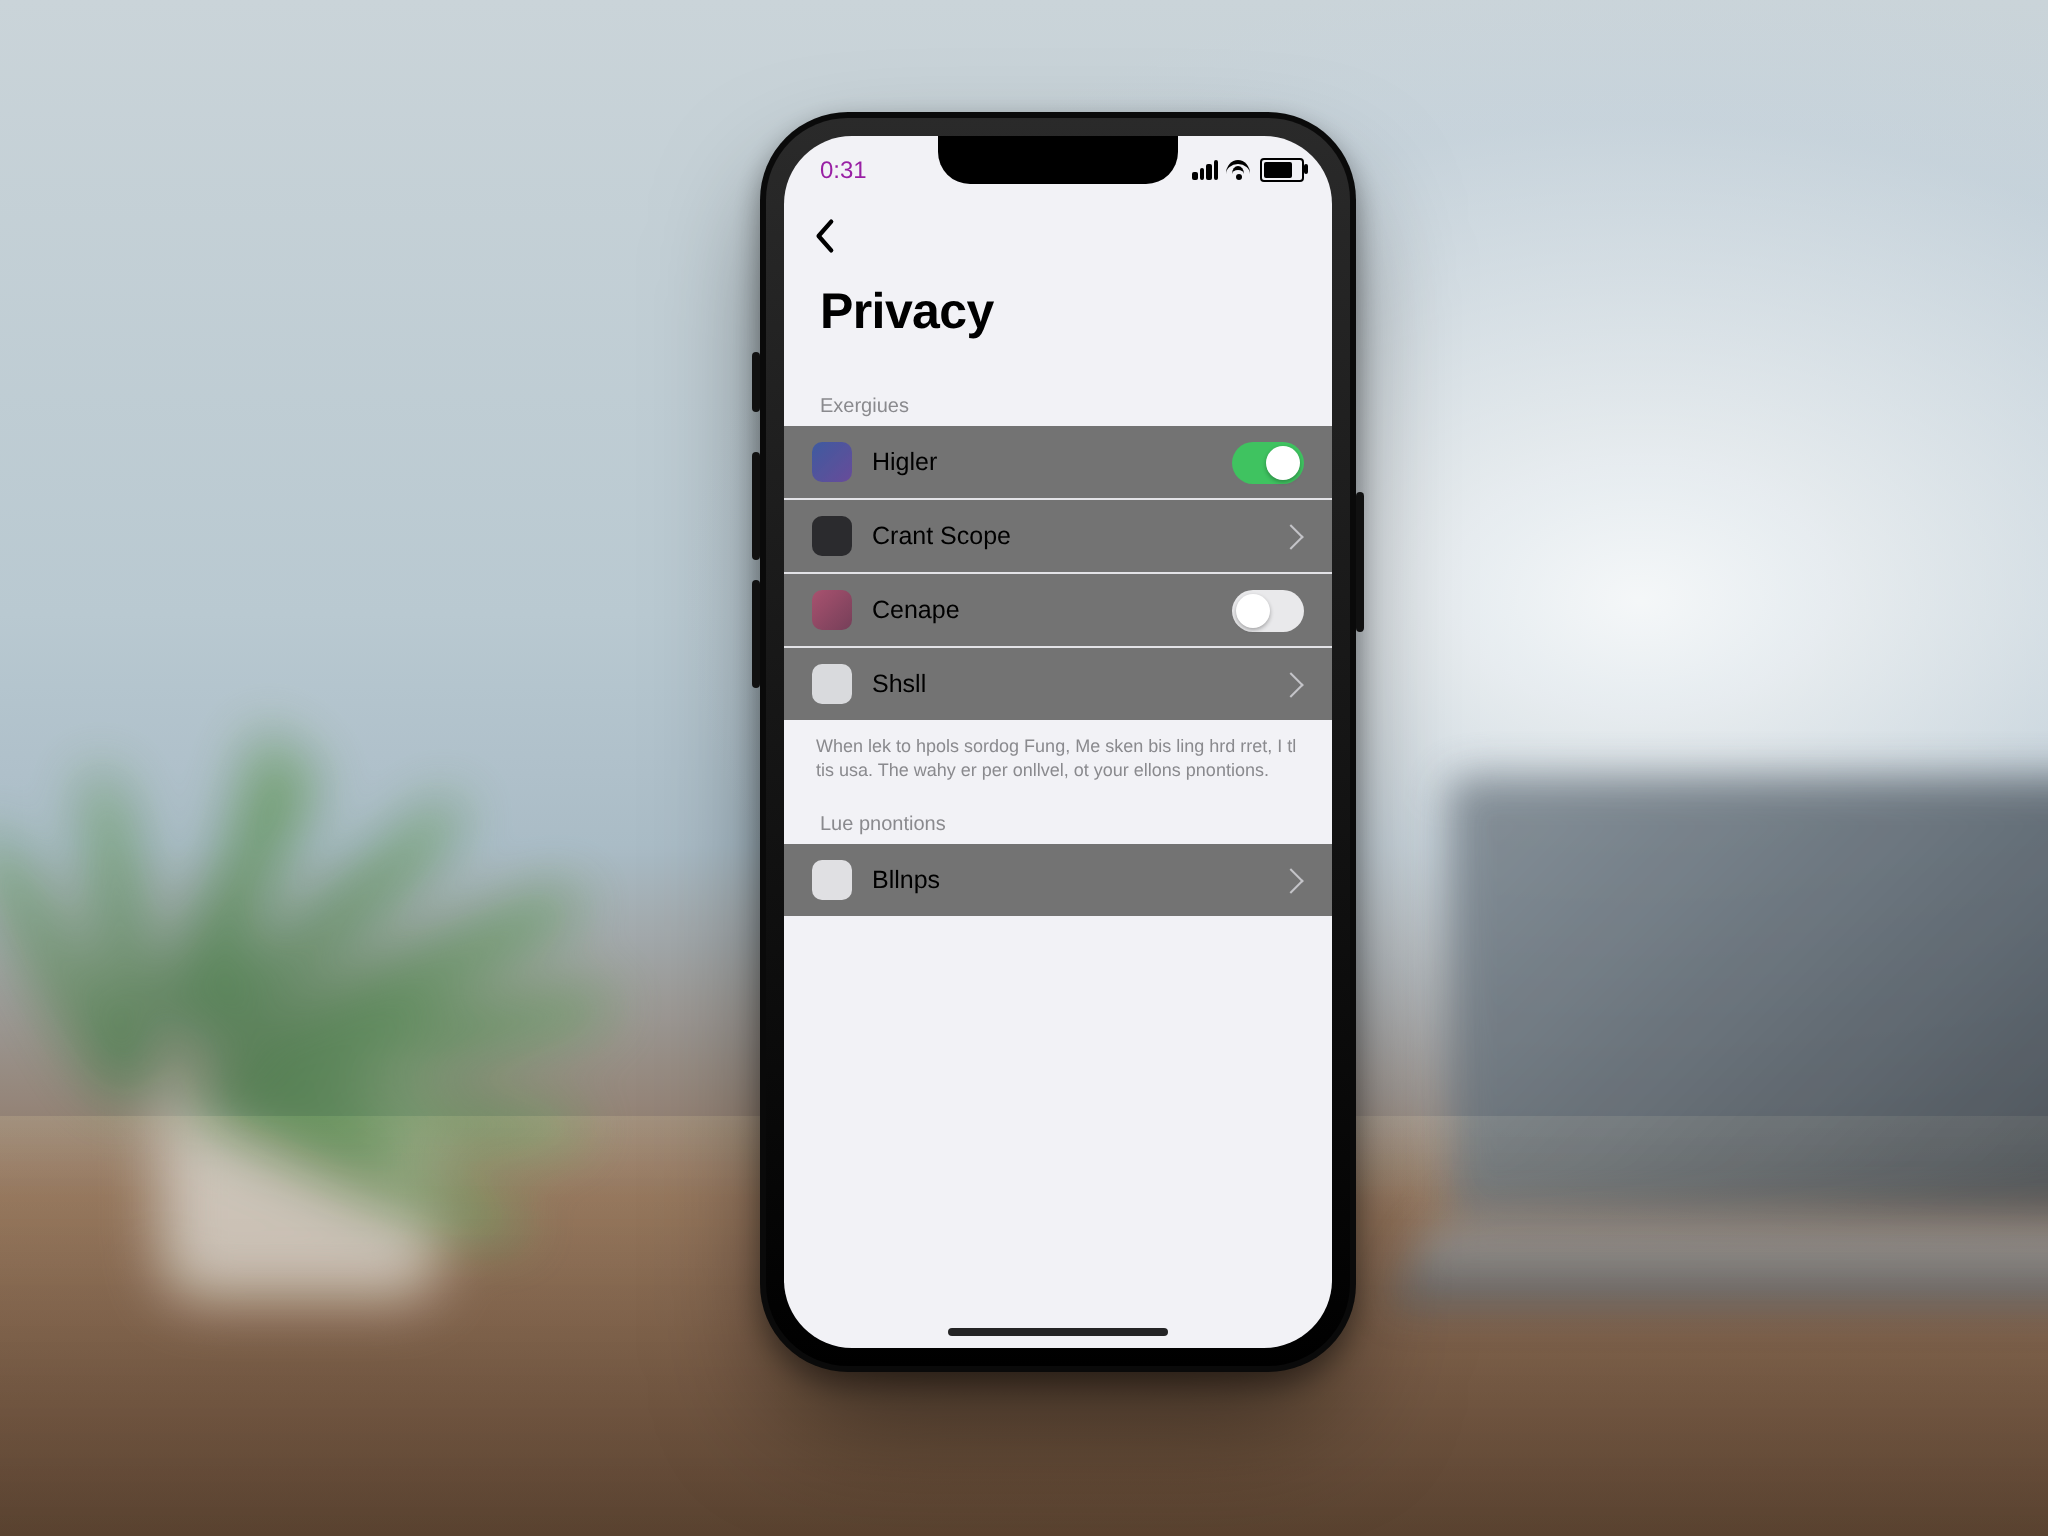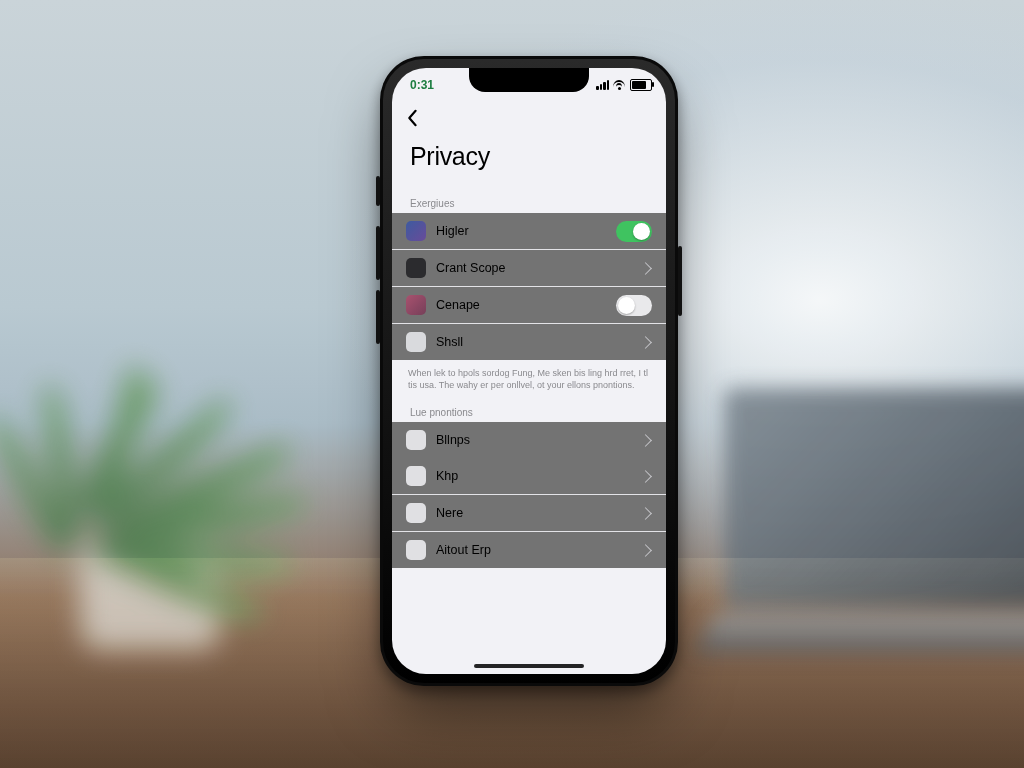--- a/index.html
+++ b/index.html
@@ -23,39 +23,39 @@
   .phone:before{content:"";position:absolute;inset:3px;border-radius:41px;background:linear-gradient(180deg,#2a2a2a,#000)}
   .side-btn{position:absolute;background:#111;border-radius:3px}
   .sb1{left:-4px;top:120px;width:4px;height:30px}
   .sb2{left:-4px;top:170px;width:4px;height:54px}
   .sb3{left:-4px;top:234px;width:4px;height:54px}
   .sb4{right:-4px;top:190px;width:4px;height:70px}
   .screen{position:absolute;inset:12px;border-radius:34px;background:#f2f2f6;overflow:hidden}
   .notch{position:absolute;top:0;left:50%;transform:translateX(-50%);width:120px;height:24px;background:#000;border-radius:0 0 16px 16px;z-index:5}
   .home-ind{position:absolute;bottom:6px;left:50%;transform:translateX(-50%);width:110px;height:4px;background:#000;border-radius:3px;opacity:.85;z-index:5}
 
-  .status{position:relative;height:34px;font-size:12px;font-weight:700;color:#15803d;z-index:4}
+  .status{position:relative;height:34px;font-size:12px;font-weight:400;color:#a21caf;z-index:4}
   .st-time{position:absolute;left:18px;top:10px}
   .st-right{position:absolute;right:14px;top:11px;display:flex;gap:4px;align-items:center}
   .sig{display:inline-flex;gap:1px;align-items:flex-end}
   .sig i{width:2.5px;background:#000;display:block;border-radius:1px}
   .sig i:nth-child(1){height:4px}.sig i:nth-child(2){height:6px}.sig i:nth-child(3){height:8px}.sig i:nth-child(4){height:10px}
   .wifi{width:13px;height:10px;position:relative}
   .wifi:before,.wifi:after{content:"";position:absolute;border:2px solid #000;border-bottom:none;border-left:none;border-right:none;border-radius:50%}
   .wifi:before{width:12px;height:12px;left:0;top:0}
   .wifi:after{width:6px;height:6px;left:3px;top:3px}
   .wifi i{position:absolute;left:5px;top:7px;width:3px;height:3px;background:#000;border-radius:50%}
   .batt{width:20px;height:10px;border:1px solid #000;border-radius:2px;position:relative}
   .batt:after{content:"";position:absolute;right:-3px;top:2px;width:2px;height:5px;background:#000;border-radius:1px}
   .batt i{position:absolute;left:1px;top:1px;bottom:1px;width:14px;background:#000;border-radius:1px}
 
   .nav{position:relative;height:34px}
   .back{position:absolute;left:8px;top:4px;width:24px;height:24px;display:flex;align-items:center;justify-content:center}
   .back svg{width:14px;height:18px}
-  .title{font-size:25px;font-weight:400;color:#000;padding:6px 18px 14px;letter-spacing:-.3px}
+  .title{font-size:25px;font-weight:700;color:#000;padding:6px 18px 14px;letter-spacing:-.3px}
 
   .content{position:absolute;top:120px;left:0;right:0;bottom:0;overflow:hidden}
   .sect-h{font-size:10px;color:#8a8a8e;padding:10px 18px 4px;text-transform:none}
   .group{background:#737373}
   .row{display:flex;align-items:center;min-height:36px;padding:0 14px 0 14px;border-bottom:.5px solid #e3e3e7;font-size:12.5px;color:#000}
   .row:last-child{border-bottom:none}
   .ico{width:20px;height:20px;border-radius:5px;margin-right:10px;flex:none;display:flex;align-items:center;justify-content:center;font-size:11px;color:#fff}
   .lbl{flex:1;font-weight:500}
   .chev{width:8px;height:8px;border-top:1.6px solid #c4c4c8;border-right:1.6px solid #c4c4c8;transform:rotate(45deg);margin-right:2px}
   .tog{width:36px;height:21px;border-radius:12px;position:relative}
@@ -164,34 +164,17 @@
 
         <div class="sect-h">Lue pnontions</div>
         <div class="group">
           <div class="row">
             <span class="ico ic-f"></span>
             <span class="lbl">Bllnps</span>
             <span class="chev"></span>
           </div>
         </div>
 
-        <div class="group">
-          <div class="row">
-            <span class="ico ic-f"></span>
-            <span class="lbl">Khp</span>
-            <span class="chev"></span>
-          </div>
-          <div class="row">
-            <span class="ico ic-f"></span>
-            <span class="lbl">Nere</span>
-            <span class="chev"></span>
-          </div>
-          <div class="row">
-            <span class="ico ic-f"></span>
-            <span class="lbl">Aitout Erp</span>
-            <span class="chev"></span>
-          </div>
-        </div>
 
       </div>
     </div>
   </div>
 </div>
 
 </body></html>

